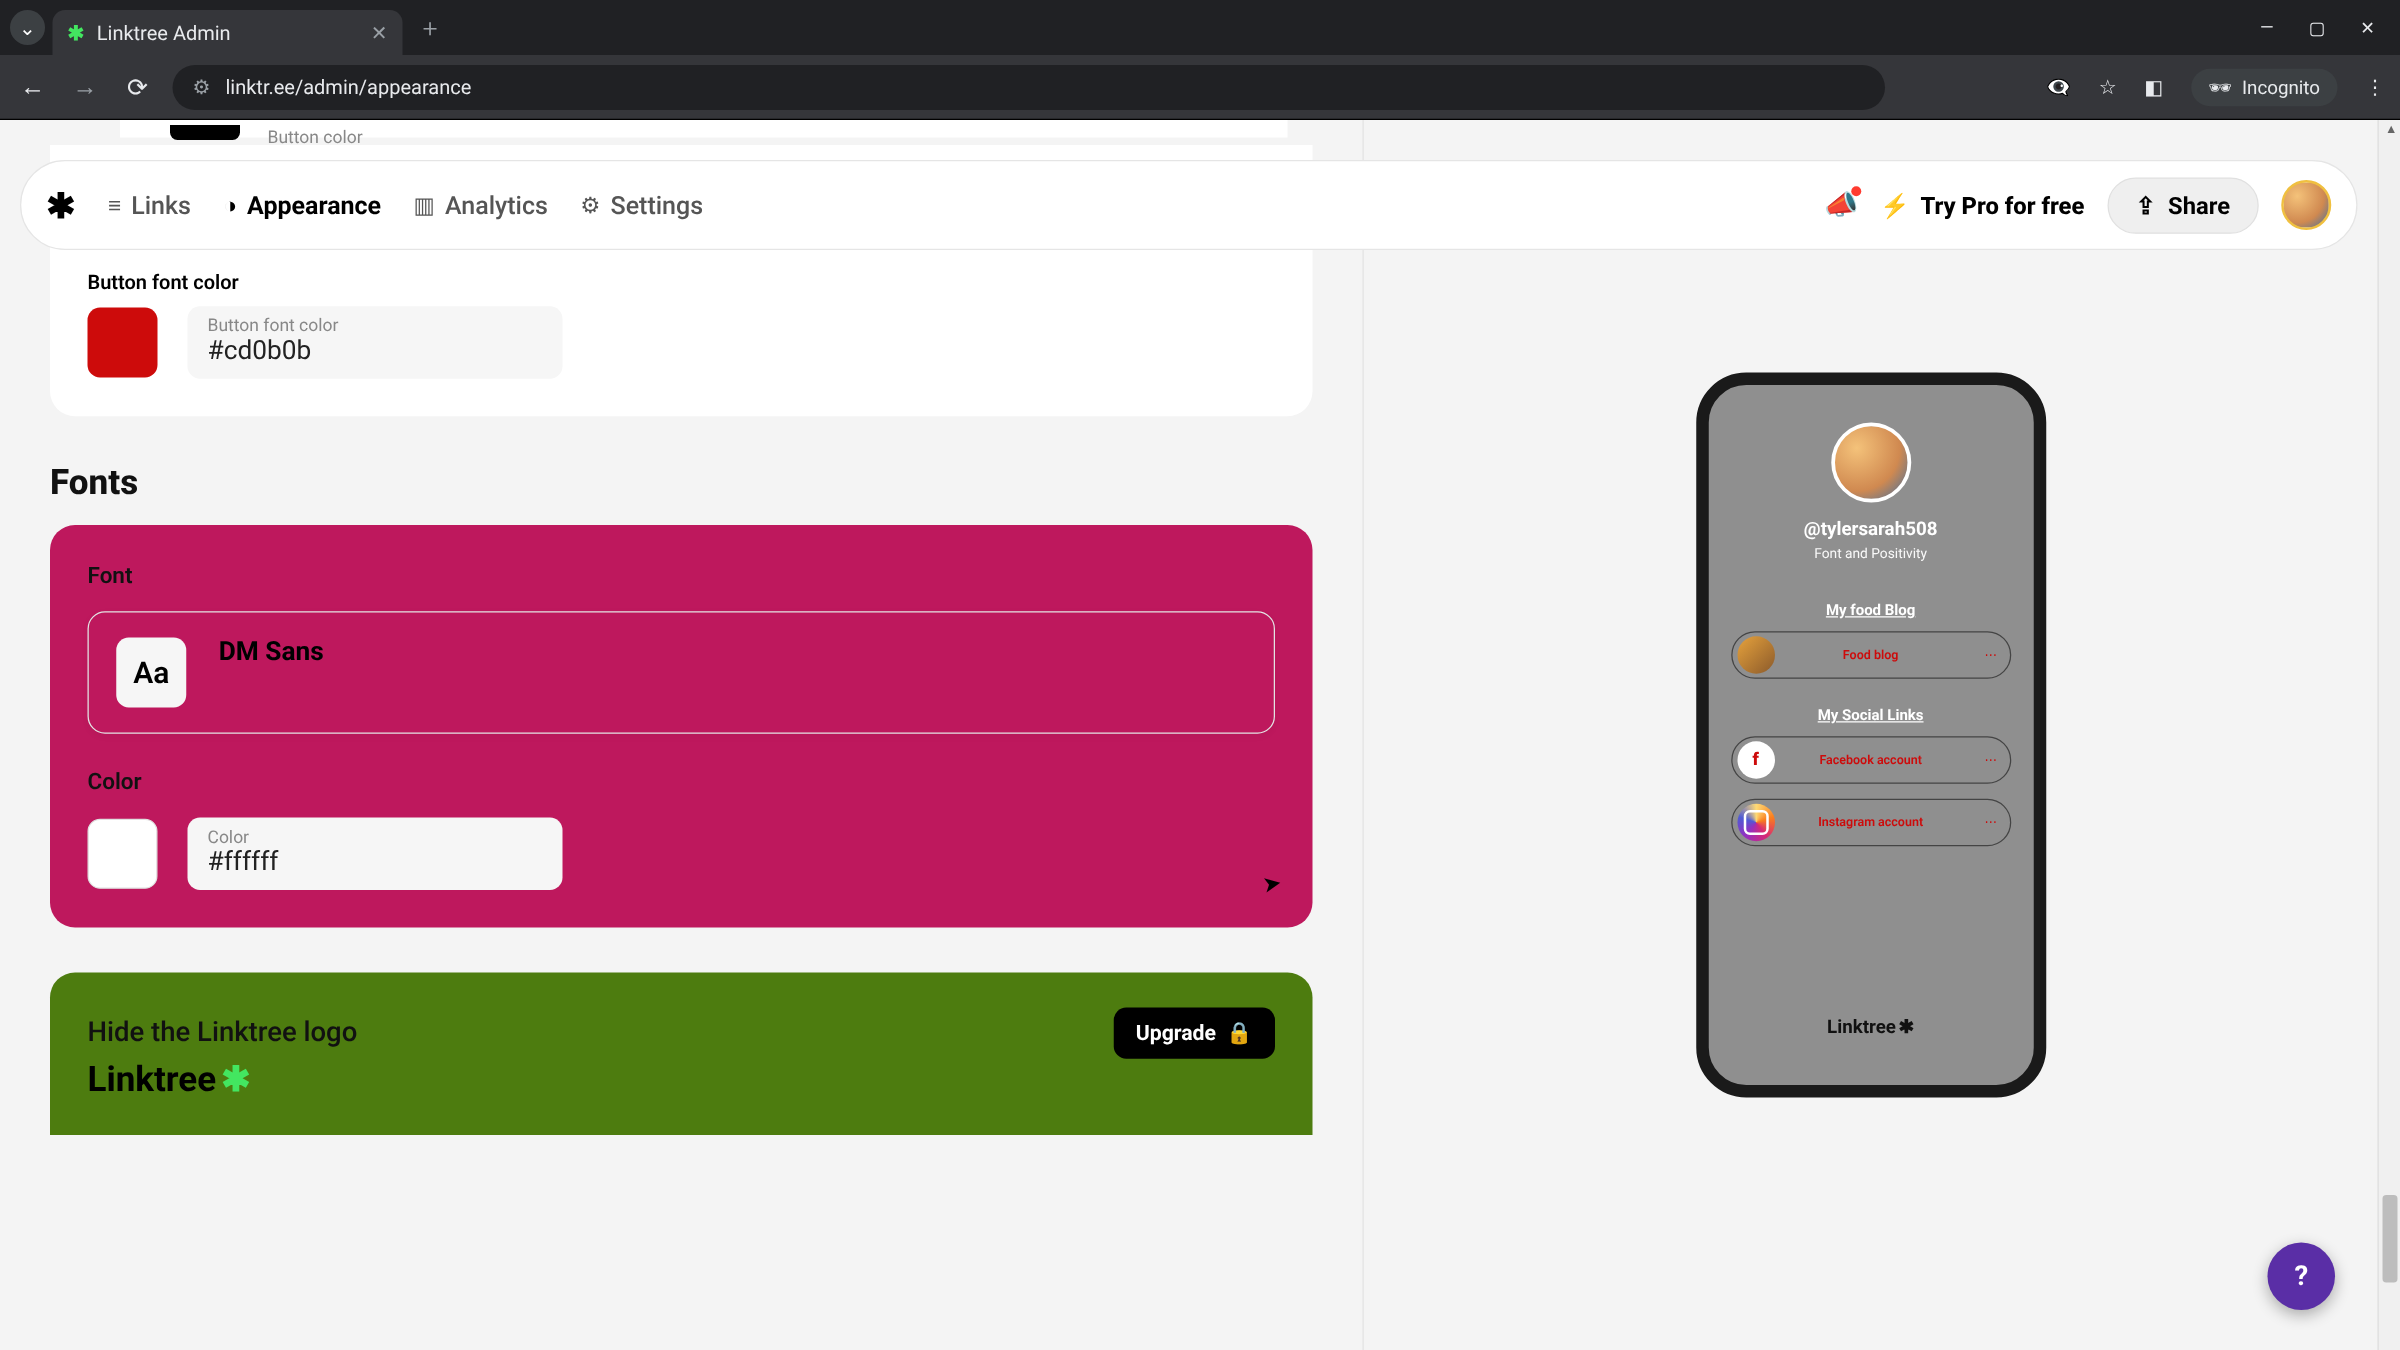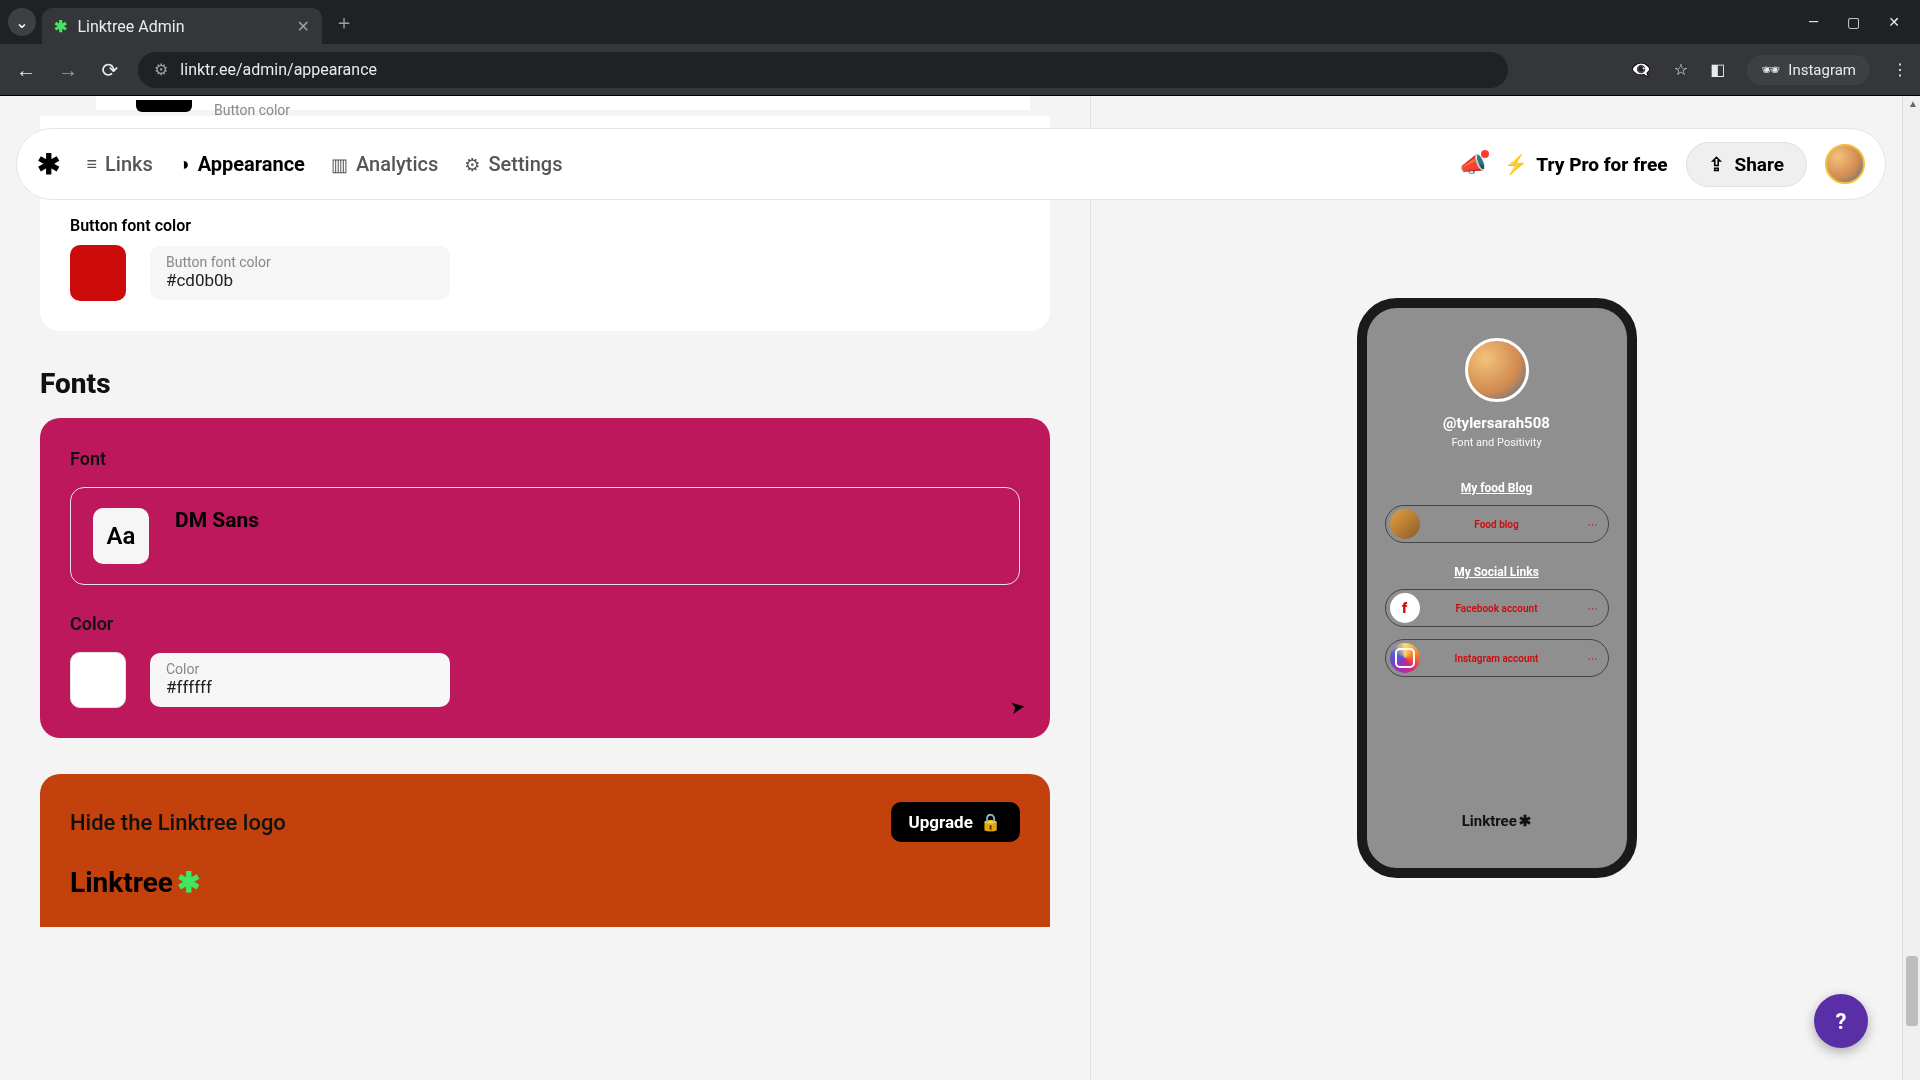--- a/index.html
+++ b/index.html
@@ -50,30 +50,30 @@
   
   .card { background:#be185d; border-radius:20px; padding:30px; margin-bottom:36px;}
   .peek-card { background:#fff; border-radius:0 0 20px 20px; padding:20px 30px 30px 30px; margin-bottom:36px;}
   .section-label-sm { font-size:16px; color:#000; font-weight:600; margin-bottom:10px; margin-top:10px;}
   .swatch-row { display:flex; align-items:center; gap:24px;}
   .swatch { width:56px; height:56px; border-radius:10px; }
   .swatch.red { background:#cd0b0b; }
   .swatch.white { background:#fff; border:1px solid #e0e0e0;}
   .color-field { background:#f6f6f6; border-radius:10px; padding:8px 16px 10px 16px; width:300px;}
   .color-field .lbl { font-size:14px; color:#888;}
-  .color-field .val { font-size:17px; color:#222;}
+  .color-field .val { font-size:21px; color:#222;}
 
   .section-title { font-size:28px; font-weight:800; margin-bottom:18px; color:#111;}
   .font-label { font-size:18px; color:#111; font-weight:600; margin-bottom:18px;}
 
   .font-picker { border:1px solid #e3e3e3; border-radius:14px; padding:20px 22px; display:flex; align-items:flex-start; gap:26px; box-shadow:0 2px 6px rgba(0,0,0,0.04);}
   .font-chip { width:56px; height:56px; background:#f6f6f6; border-radius:10px; display:flex; align-items:center; justify-content:center; font-size:24px; font-weight:600;}
   .font-name { font-size:21px; font-weight:700;}
 
-  .hide-logo-card { background:#c2410c; border-radius:20px 20px 0 0; padding:28px 30px; display:flex; flex-direction:column; gap:24px;}
+  .hide-logo-card { background:#4d7c0f; border-radius:20px 20px 0 0; padding:28px 30px; display:flex; flex-direction:column; }
   .hide-logo-row { display:flex; align-items:center; justify-content:space-between;}
   .hide-logo-title { font-size:22px; font-weight:500; color:#111;}
   .upgrade-btn { background:#000; color:#fff; border:none; border-radius:10px; padding:10px 18px; font-weight:700; font-size:17px; display:flex; align-items:center; gap:8px;}
   .linktree-wordmark { font-size:28px; font-weight:700; display:flex; align-items:center; gap:4px;}
   .green-star { color:#43e660; font-weight:900;}
 
   
   .phone { width:280px; height:580px; background:#8f8f8f; border:10px solid #1a1a1a; border-radius:40px; padding:30px 18px 18px 18px; display:flex; flex-direction:column; align-items:center; color:#fff; position:relative;}
   .ph-avatar { width:64px; height:64px; border-radius:50%; background:radial-gradient(circle at 30% 30%, #f4c27a, #d08950 60%, #3a6ea5); border:3px solid #fff; margin-bottom:12px;}
   .ph-handle { font-weight:700; font-size:15px; margin-bottom:4px;}
@@ -120,21 +120,21 @@
   <div class="url-pill">
     <span class="tune">⚙</span>
     <span>linktr.ee/admin/appearance</span>
   </div>
   <div class="right-chrome-icons">
     <span>👁‍🗨</span>
     <span>☆</span>
     <span>◧</span>
     <div class="incog-pill">
       <span>🕶</span>
-      <span>Instagram</span>
+      <span>Incognito</span>
     </div>
     <span>⋮</span>
   </div>
 </div>
 
 <div class="page">
 
   <div style="position:absolute; top:0; left:40px; right:calc(100% - 1030px);">
      <div style="position:relative; height:14px; background:#fff; margin:0 0 0 56px; border-radius:0;"></div>
   </div>

